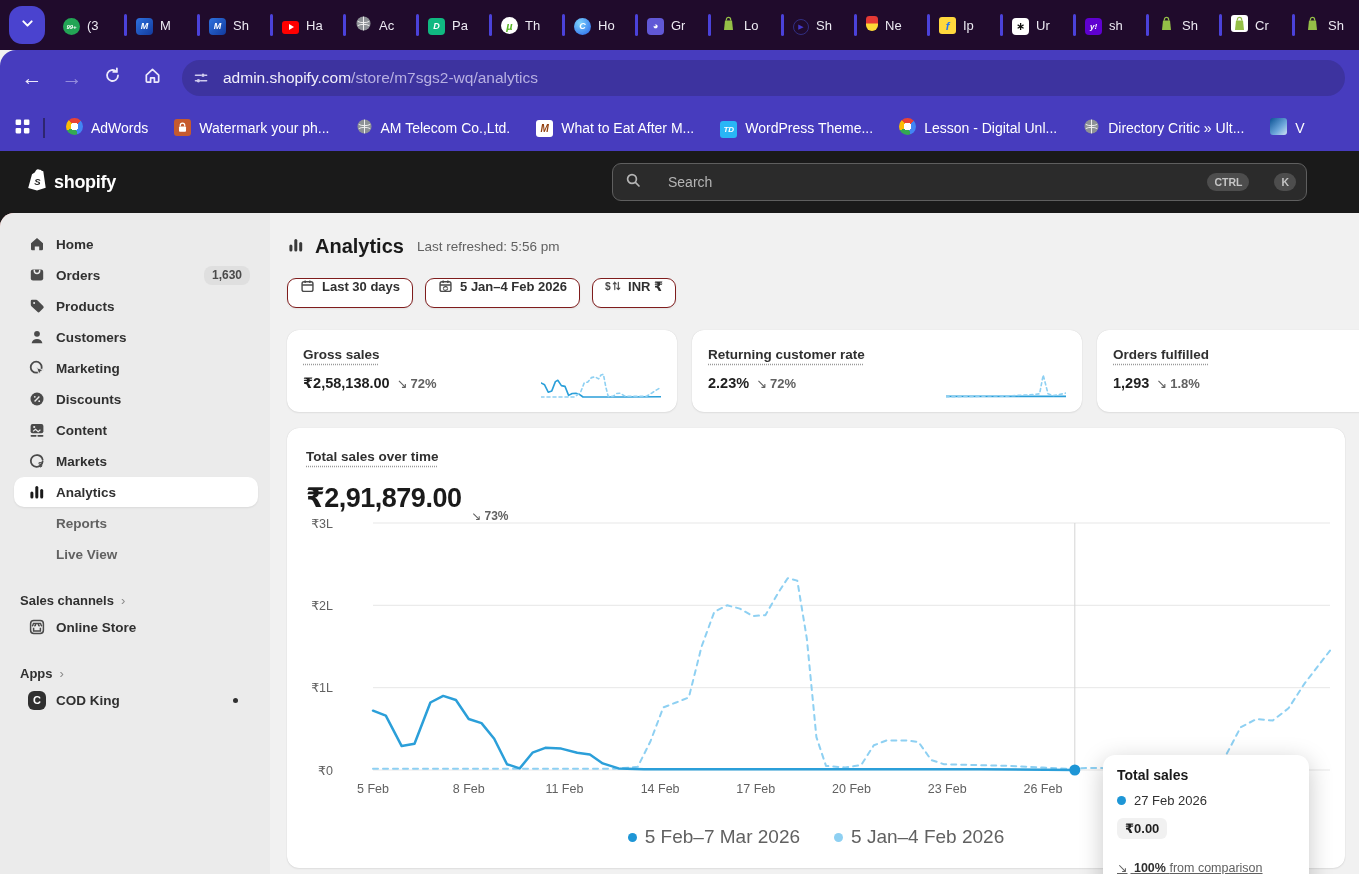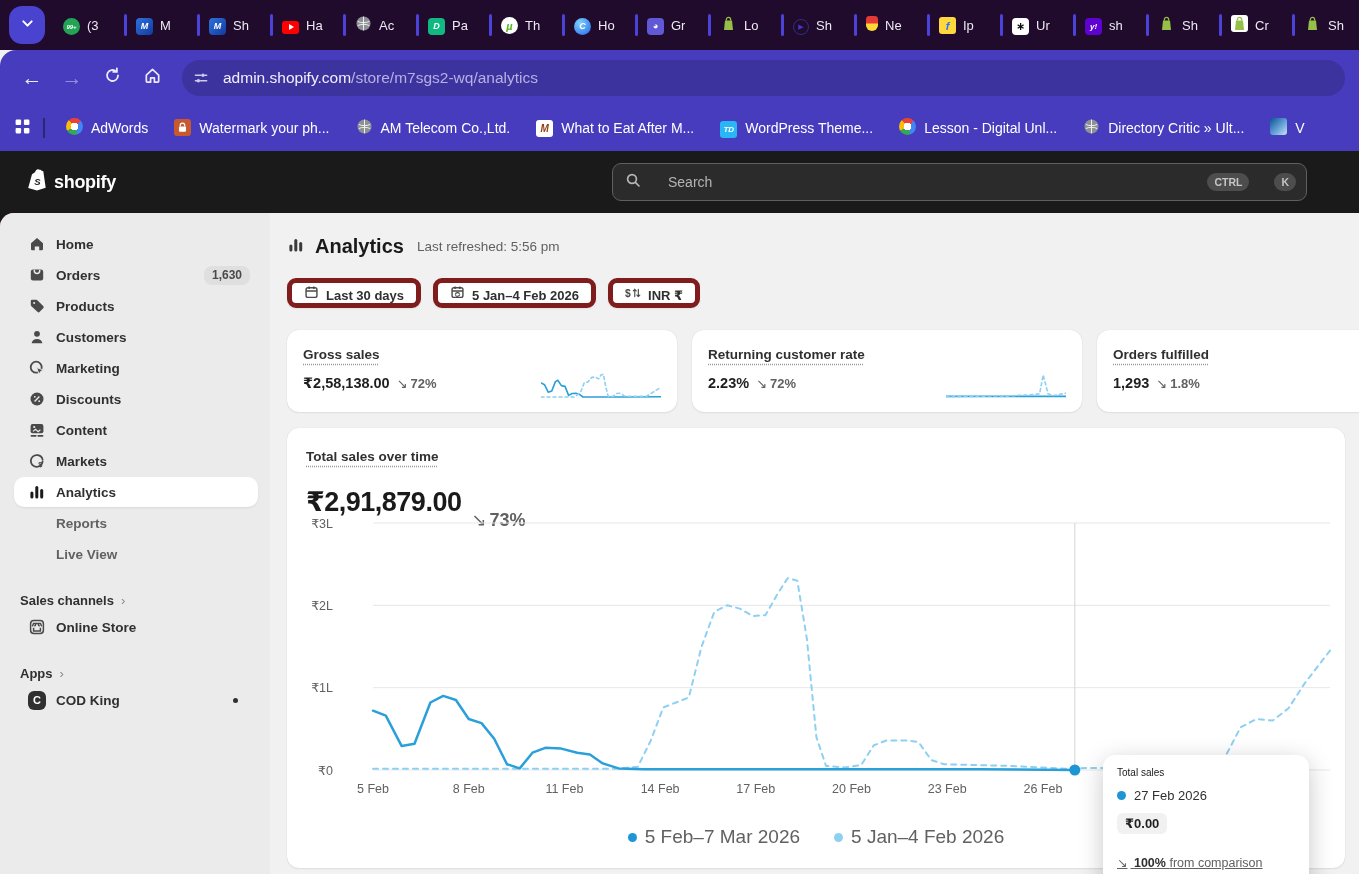--- a/index.html
+++ b/index.html
@@ -66,42 +66,42 @@
   .s-sec{margin:24px 14px 4px 20px;display:flex;align-items:center;gap:7px;font-size:13px;font-weight:700;color:#303030;}
   .s-sec .chev{color:#8a8a8a;font-size:13px;font-weight:400;}
   .notif-dot{margin-left:auto;margin-right:12px;width:5px;height:5px;border-radius:50%;background:#303030;}
   .cod-ic{width:19px;height:19px;border-radius:6px;background:#303030;color:#fff;font-size:11px;font-weight:800;display:flex;align-items:center;justify-content:center;}
   
   .main{flex:1;position:relative;overflow:hidden;background:#f1f1f1;}
   .page-header{position:absolute;top:22px;left:17px;display:flex;align-items:center;gap:10px;}
   .page-title{font-size:20px;font-weight:700;color:#1a1a1a;}
   .refreshed{font-size:13.5px;color:#616161;margin-left:3px;}
   .filters{position:absolute;top:65px;left:17px;display:flex;gap:12px;}
-  .btn{display:flex;align-items:flex-end;gap:7px;height:30px;padding:0 12px;background:#fff;border:5px solid #7f1d1d;border-radius:9px;font-size:13px;font-weight:650;color:#303030;box-shadow:0 1px 2px rgba(26,26,26,.07);box-sizing:border-box;}
+  .btn{display:flex;align-items:flex-start;gap:7px;height:30px;padding:0 12px;background:#fff;border:1px solid #7f1d1d;border-radius:9px;font-size:13px;font-weight:650;color:#303030;box-shadow:0 1px 2px rgba(26,26,26,.07);box-sizing:border-box;}
   .cards{position:absolute;top:117px;left:17px;display:flex;gap:15px;}
   .mcard{position:relative;width:390px;height:82px;background:#fff;border-radius:12px;box-shadow:0 1px 2px rgba(0,0,0,.07),0 0 1px rgba(0,0,0,.15);box-sizing:border-box;padding:15px 16px;flex:none;}
   .ctitle{font-size:13.5px;font-weight:650;color:#303030;text-decoration:underline dotted #9a9a9a;text-underline-offset:5px;}
   .crow{margin-top:12px;display:flex;align-items:baseline;gap:7px;}
   .cval{font-size:14.5px;font-weight:700;color:#1f1f1f;}
   .cdelta{font-size:13px;color:#616161;font-weight:600;}
   .down::before{content:"↘";margin-right:3px;font-weight:400;}
   .spark{position:absolute;right:16px;bottom:13px;}
   .chart-card{position:absolute;top:215px;left:17px;width:1058px;height:440px;background:#fff;border-radius:12px;box-shadow:0 1px 2px rgba(0,0,0,.07),0 0 1px rgba(0,0,0,.15);}
   .cc-head{position:absolute;top:19px;left:19px;}
   .cc-value-row{position:absolute;top:45px;left:19px;display:flex;align-items:center;gap:10px;}
   .cc-value{font-size:27px;font-weight:700;color:#1a1a1a;letter-spacing:-.5px;}
-  .cc-delta{font-size:18px;color:#616161;font-weight:600;margin-top:36px;}
+  .cc-delta{font-size:12px;color:#616161;font-weight:600;margin-top:36px;}
   .chart-svg{position:absolute;top:0;left:0;}
   .ax{font-size:12.5px;fill:#616161;font-family:"Liberation Sans","DejaVu Sans",sans-serif;}
   .legend{position:absolute;top:398px;width:100%;display:flex;justify-content:center;gap:34px;font-size:19px;color:#616161;}
   .litem{display:flex;align-items:center;gap:8px;}
   .ldot{width:9px;height:9px;border-radius:50%;}
   
   .tooltip{position:absolute;left:833px;top:542px;width:206px;background:#fff;border-radius:12px;box-shadow:0 6px 24px rgba(0,0,0,.22);padding:12px 14px;box-sizing:border-box;z-index:6;}
-  .tt-title{font-size:10px;font-weight:400;color:#1a1a1a;}
+  .tt-title{font-size:14px;font-weight:700;color:#1a1a1a;}
   .tt-row{display:flex;align-items:center;gap:8px;margin-top:10px;font-size:13px;color:#303030;}
   .tt-dot{width:9px;height:9px;border-radius:50%;background:#1e96d6;flex:none;}
   .tt-pill{display:inline-block;margin-top:10px;background:#f1f1f1;border-radius:6px;padding:3px 8px;font-size:13px;font-weight:650;color:#1f1f1f;}
   .tt-delta{margin-top:21px;font-size:12.5px;color:#616161;text-decoration:underline;}
   .tt-delta b{color:#303030;}
 </style>
 </head>
 <body>
 
 <div class="stage">

